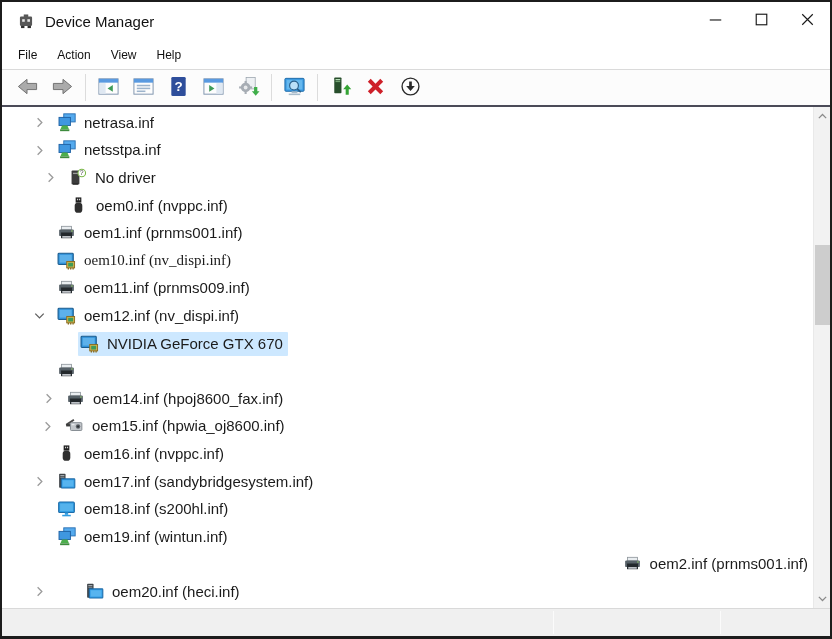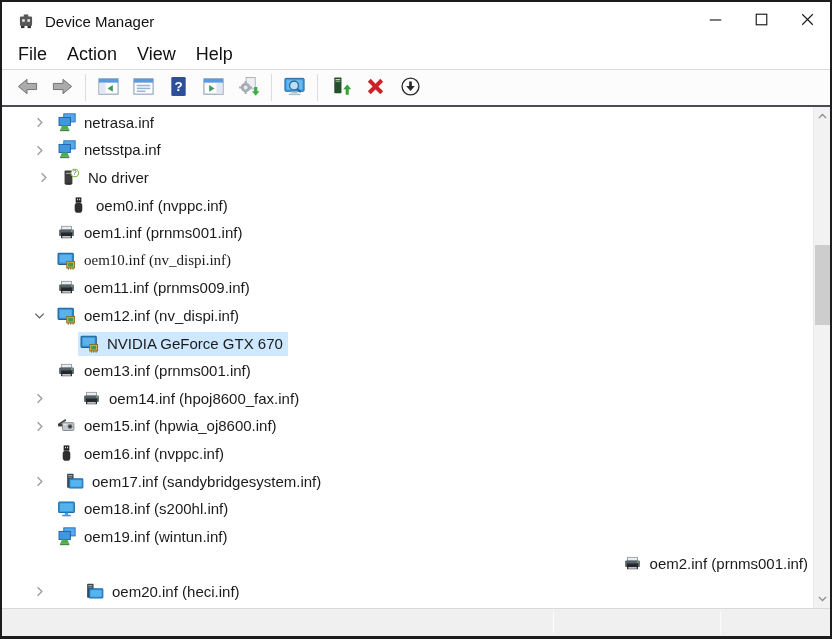--- a/index.html
+++ b/index.html
@@ -12,21 +12,21 @@
   }
   
   .titlebar{height:38px;flex:0 0 auto;display:flex;align-items:center;padding-left:15px;background:#fff;}
   .title-icon{width:18px;height:18px;display:flex;}
   .title-icon svg{width:18px;height:18px;}
   .title-text{margin-left:10px;font-size:15px;color:#111;}
   .window-controls{margin-left:auto;display:flex;height:100%;}
   .win-btn{width:46px;height:100%;display:flex;align-items:center;justify-content:center;background:none;border:none;cursor:pointer;}
   .win-btn svg{width:23px;height:23px;}
   
-  .menubar{height:29px;flex:0 0 auto;display:flex;align-items:center;padding-left:16px;font-size:18px;color:#111;background:#fff;}
+  .menubar{height:29px;flex:0 0 auto;display:flex;align-items:center;padding-left:16px;font-size:12px;color:#111;background:#fff;}
   .menu-item{margin-right:20px;cursor:default;}
   
   .toolbar{height:38px;flex:0 0 auto;display:flex;align-items:center;padding-left:8px;
     background:#fcfcfc;border-top:1px solid #dadada;border-bottom:2px solid #4b4b58;}
   .tb-btn{width:29px;height:30px;display:flex;align-items:center;justify-content:center;border:none;background:none;margin:0 3px;}
   .tb-btn svg{width:23px;height:23px;}
   .tb-sep{width:1px;height:27px;background:#dcdcdc;margin:0 5px;flex:0 0 auto;}
   
   .content{flex:1 1 auto;position:relative;background:#fff;overflow:hidden;}
   .tree{position:absolute;left:0;top:2px;right:17px;}
@@ -213,21 +213,21 @@
               <svg viewBox="0 0 16 16">
                 <rect x="5.7" y="0.7" width="9.6" height="6.8" fill="#55aaee" stroke="#2a72b5" stroke-width="0.8"></rect>
                 <rect x="1.7" y="3.7" width="9.6" height="6.8" fill="#3f97e0" stroke="#1f62a5" stroke-width="0.8"></rect>
                 <path d="M4.2 10.5 h4.6 l1.2 3 H3 Z" fill="#4cae4c"></path>
                 <rect x="2.6" y="13.7" width="7.8" height="1.6" fill="#3d8b3d"></rect>
               </svg>
             </span>
             <span class="tree-label">netsstpa.inf</span>
           </span>
         </div>
-        <div class="tree-row" style="padding-left: 4px;">
+        <div class="tree-row" style="padding-left: 11px;">
           <span class="chev">
             <svg viewBox="0 0 16 16">
               <path d="M6 3.5 L10.5 8 L6 12.5" fill="none" stroke="#9b9b9b" stroke-width="1.4"></path>
             </svg>
           </span>
           <span class="row-content">
             <span class="tree-icon">
               <svg viewBox="0 0 16 16">
                 <rect x="3" y="2.2" width="6.6" height="11.6" rx="0.8" fill="#3c3c3c"></rect>
                 <rect x="4.2" y="4" width="4.2" height="1.1" fill="#9a9a9a"></rect>
@@ -343,43 +343,42 @@
           <span class="row-content">
             <span class="tree-icon">
               <svg viewBox="0 0 16 16">
                 <rect x="3.8" y="2.8" width="8.4" height="3" fill="#e9edf0" stroke="#8f969c" stroke-width="0.7"></rect>
                 <rect x="1.8" y="5.4" width="12.4" height="5.6" rx="1" fill="#566067"></rect>
                 <rect x="3.4" y="8" width="9.2" height="4.8" fill="#23282c"></rect>
                 <rect x="4.4" y="11" width="7.2" height="1.4" fill="#c8cdd2"></rect>
                 <circle cx="12.6" cy="6.8" r="0.6" fill="#9fe06c"></circle>
               </svg>
             </span>
-            <span class="tree-label">oem13.inf (prnms001.inf)</span>
-          </span>
-        </div>
-        <div class="tree-row" style="padding-left: 0px; gap: 25px;">
+          </span>
+        </div>
+        <div class="tree-row" style="padding-left: 9px;">
           <span class="chev">
             <svg viewBox="0 0 16 16">
               <path d="M6 3.5 L10.5 8 L6 12.5" fill="none" stroke="#9b9b9b" stroke-width="1.4"></path>
             </svg>
           </span>
           <span class="row-content">
             <span class="tree-icon">
               <svg viewBox="0 0 16 16">
                 <rect x="3.8" y="2.8" width="8.4" height="3" fill="#e9edf0" stroke="#8f969c" stroke-width="0.7"></rect>
                 <rect x="1.8" y="5.4" width="12.4" height="5.6" rx="1" fill="#566067"></rect>
                 <rect x="3.4" y="8" width="9.2" height="4.8" fill="#23282c"></rect>
                 <rect x="4.4" y="11" width="7.2" height="1.4" fill="#c8cdd2"></rect>
                 <circle cx="12.6" cy="6.8" r="0.6" fill="#9fe06c"></circle>
               </svg>
             </span>
             <span class="tree-label">oem14.inf (hpoj8600_fax.inf)</span>
           </span>
         </div>
-        <div class="tree-row" style="padding-left: 0px;">
+        <div class="tree-row" style="padding-left: 8px;">
           <span class="chev">
             <svg viewBox="0 0 16 16">
               <path d="M6 3.5 L10.5 8 L6 12.5" fill="none" stroke="#9b9b9b" stroke-width="1.4"></path>
             </svg>
           </span>
           <span class="row-content">
             <span class="tree-icon">
               <svg viewBox="0 0 16 16">
                 <path d="M1 7.5 L7.5 3.2" stroke="#4a4a4a" stroke-width="1.6" fill="none"></path>
                 <rect x="1" y="6.8" width="3.4" height="2" fill="#3a3a3a"></rect>
@@ -399,21 +398,21 @@
               <svg viewBox="0 0 16 16">
                 <rect x="5.6" y="1.2" width="4.8" height="4.4" fill="#1f1f1f"></rect>
                 <rect x="6.7" y="2.3" width="1" height="1.3" fill="#cfcfcf"></rect>
                 <rect x="8.4" y="2.3" width="1" height="1.3" fill="#cfcfcf"></rect>
                 <rect x="4.8" y="5.6" width="6.4" height="8.6" rx="2.6" fill="#2e2e2e"></rect>
               </svg>
             </span>
             <span class="tree-label">oem16.inf (nvppc.inf)</span>
           </span>
         </div>
-        <div class="tree-row" style="padding-left: 0px; gap: 8px;">
+        <div class="tree-row" style="padding-left: 0px;">
           <span class="chev">
             <svg viewBox="0 0 16 16">
               <path d="M6 3.5 L10.5 8 L6 12.5" fill="none" stroke="#9b9b9b" stroke-width="1.4"></path>
             </svg>
           </span>
           <span class="row-content">
             <span class="tree-icon">
               <svg viewBox="0 0 16 16">
                 <rect x="1.8" y="1.4" width="5.4" height="11.8" rx="0.6" fill="#3e4347"></rect>
                 <rect x="2.8" y="2.6" width="3.4" height="1" fill="#aab2b8"></rect>

